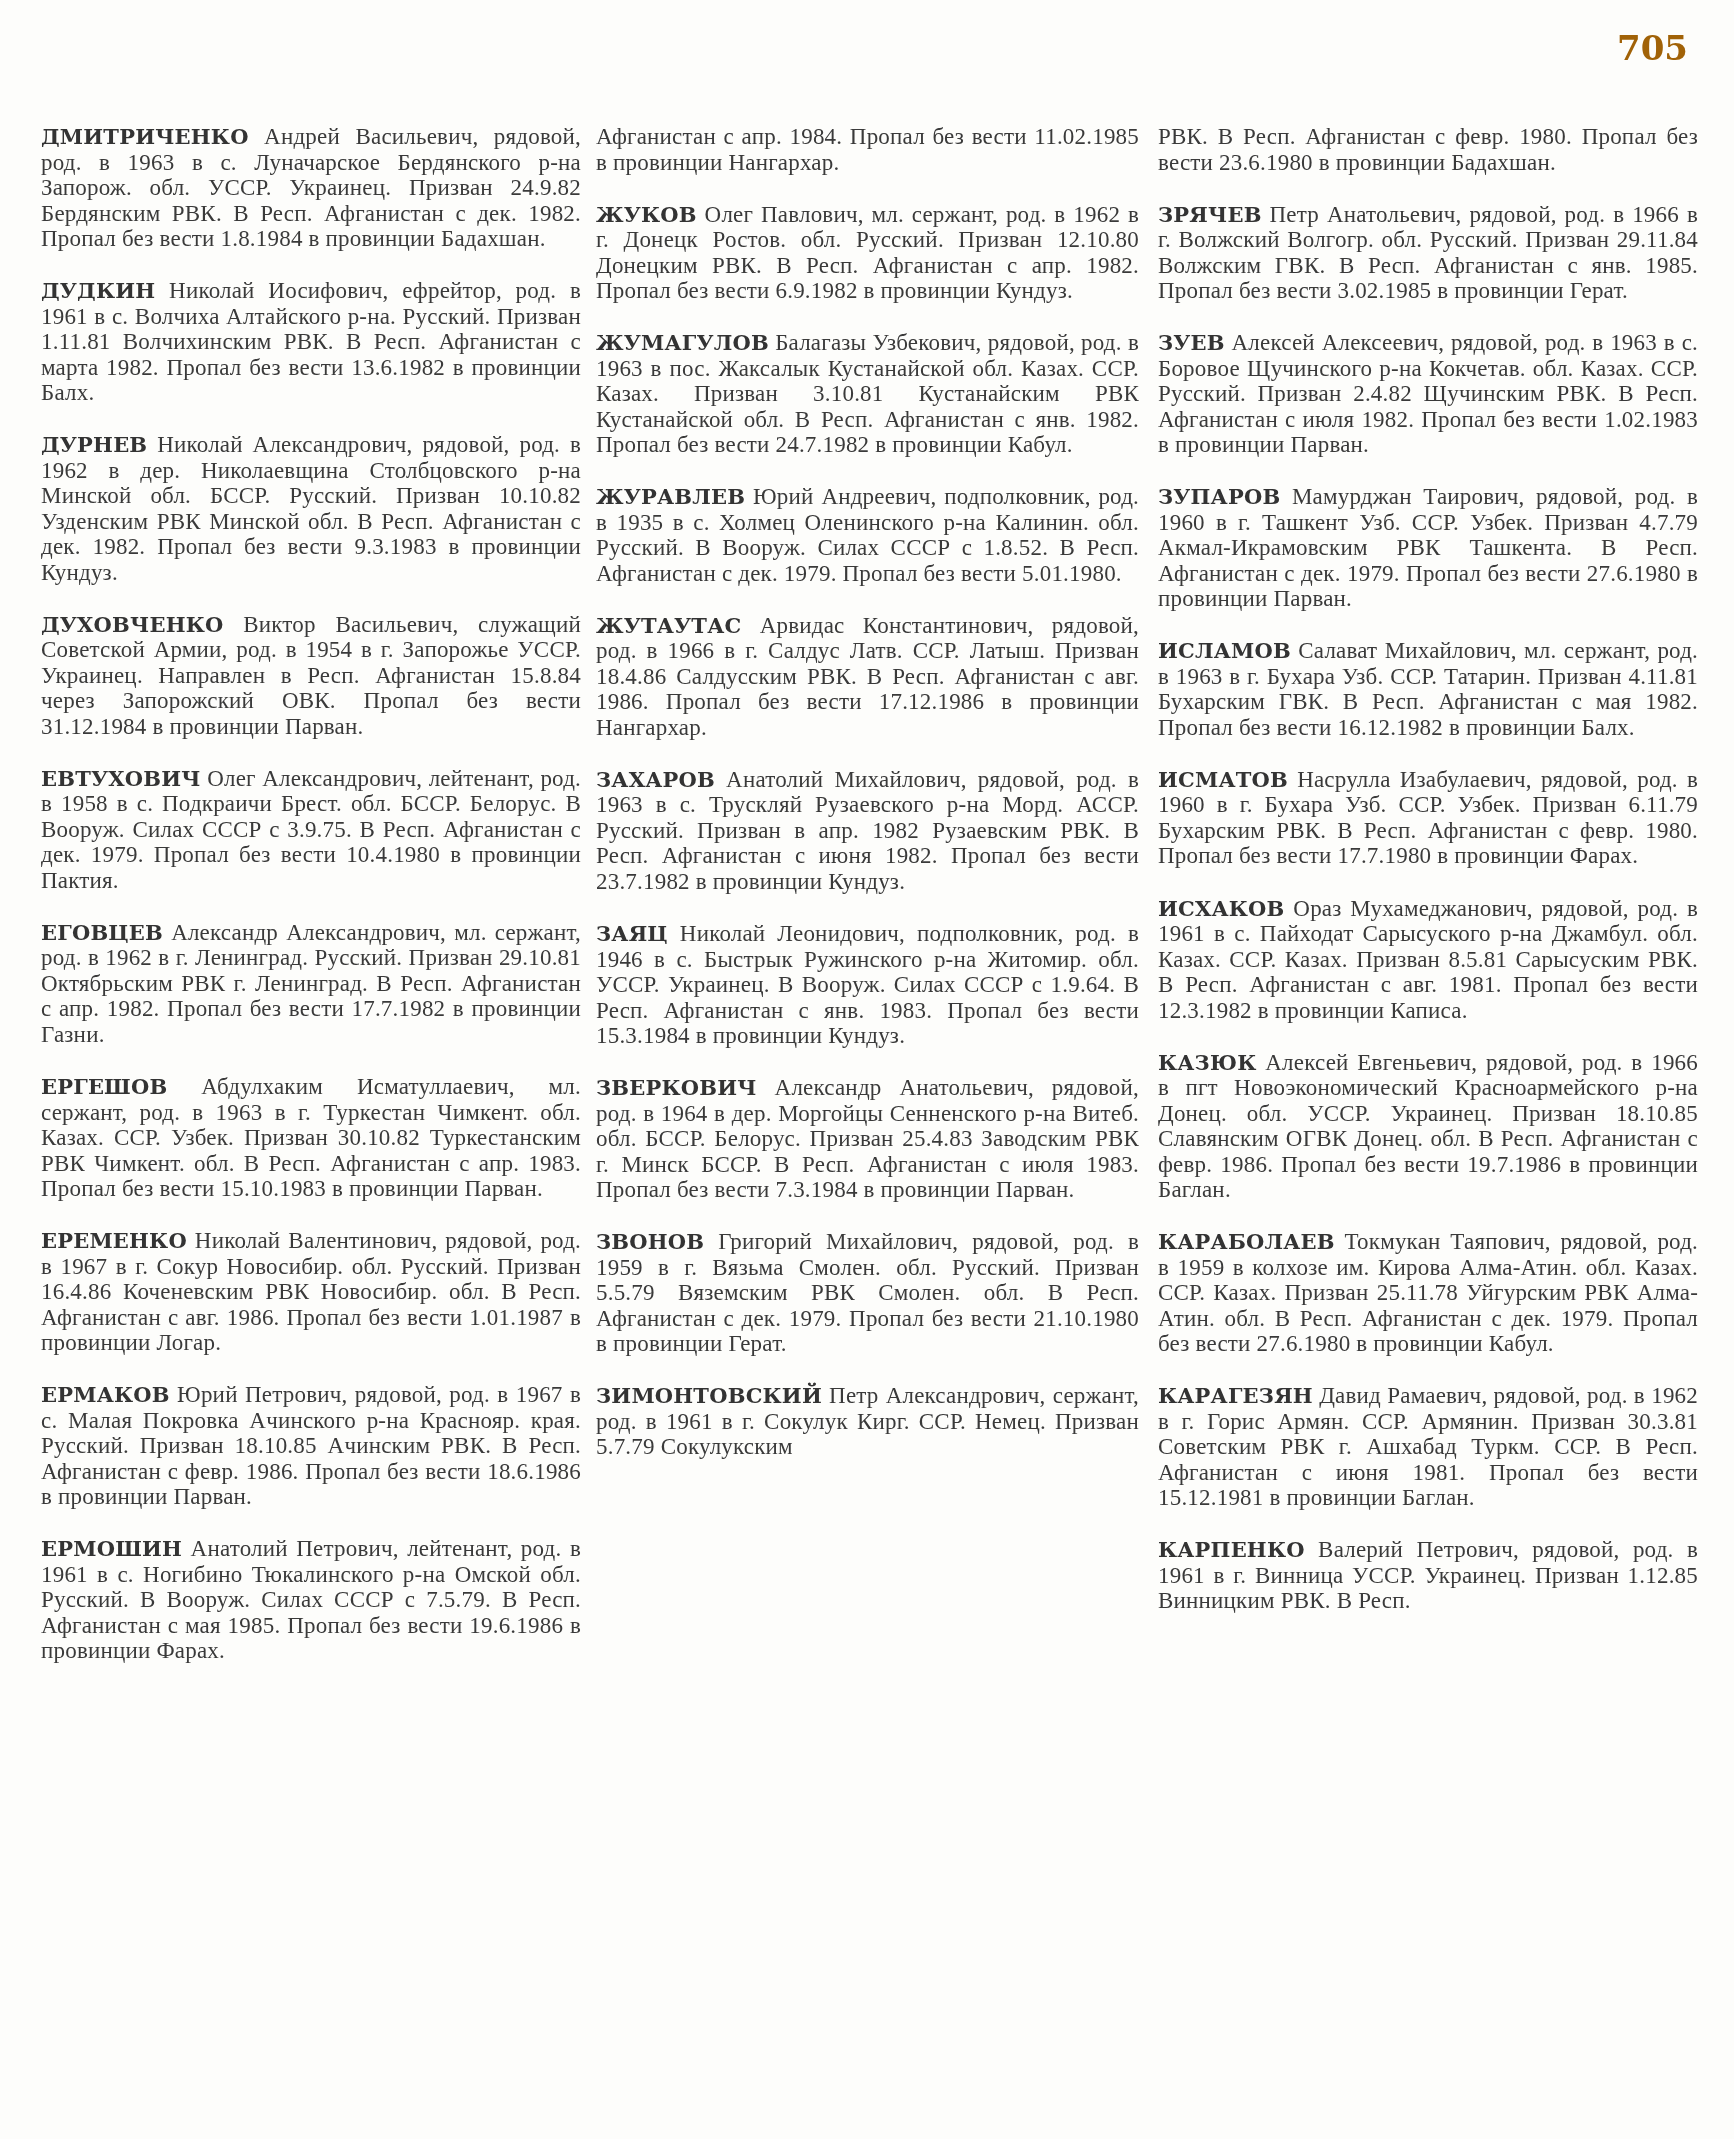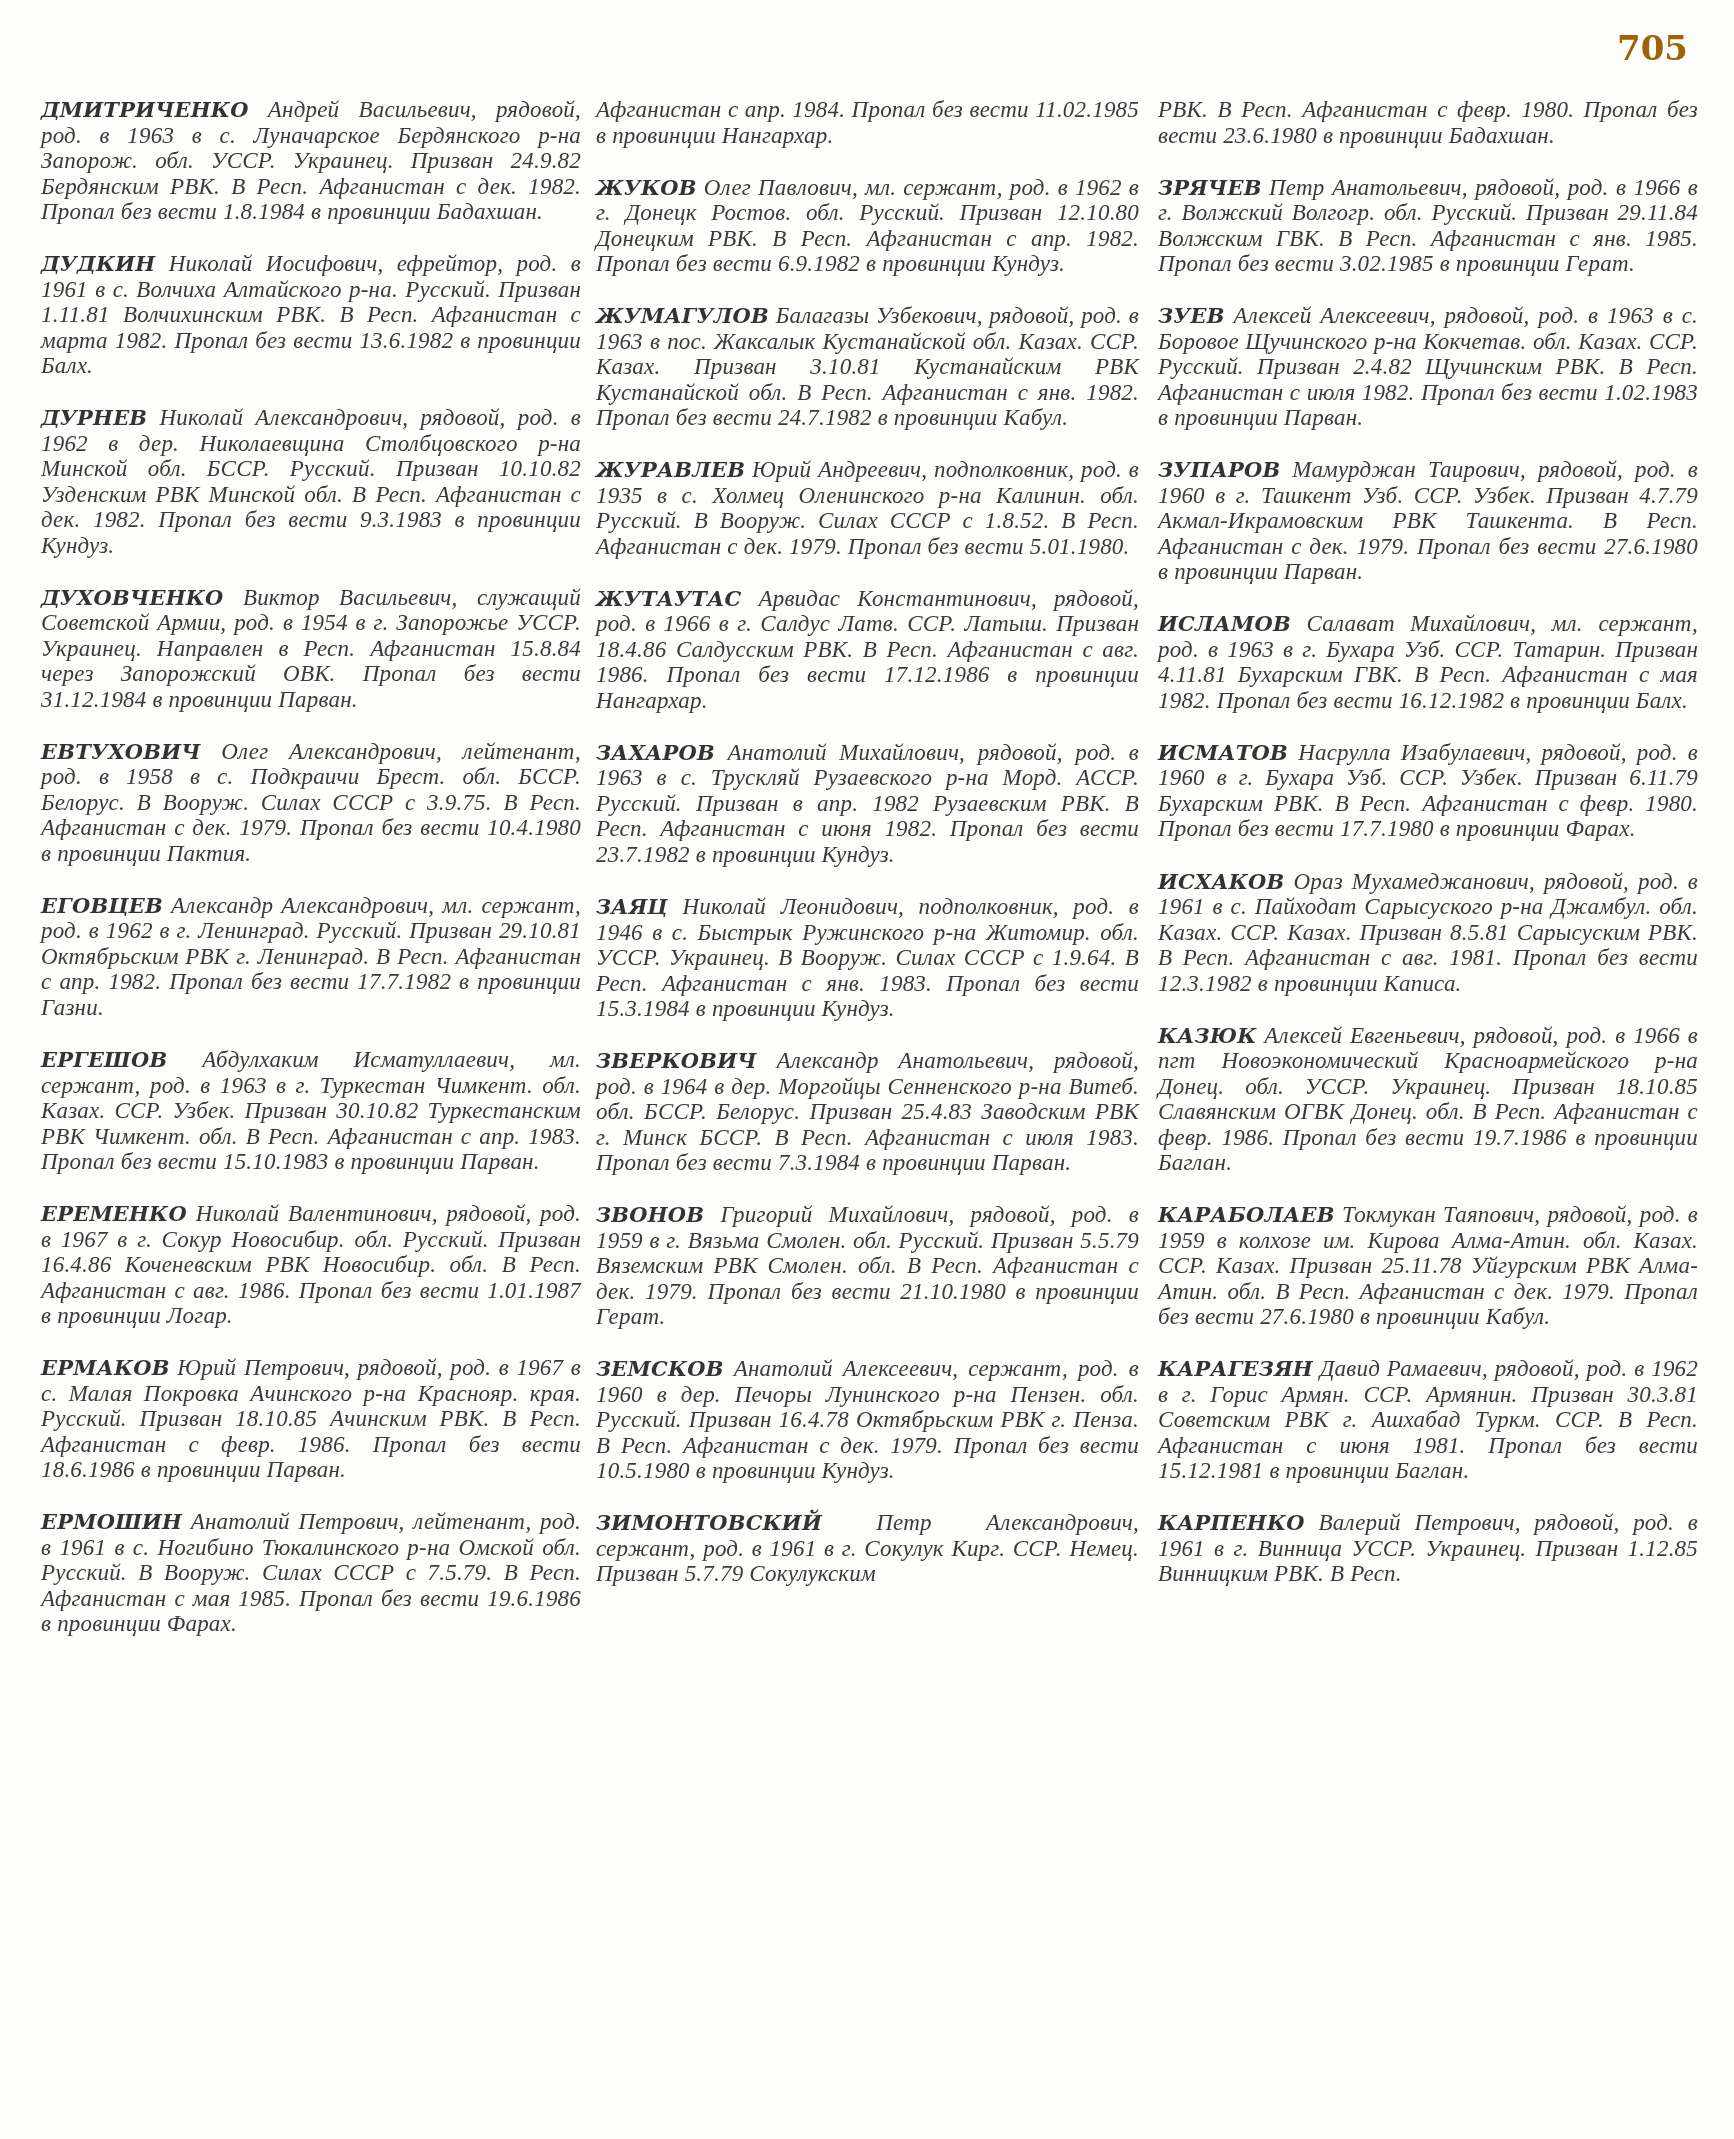--- a/index.html
+++ b/index.html
@@ -1,20 +1,20 @@
 <!DOCTYPE html>
 <html style="font-size:12.5px"><head>
 <meta charset="utf-8">
 <style>
   html, body { margin: 0; padding: 0; background: #fdfdfb; }
   body { width: 1735px; height: 2140px; position: relative; overflow: hidden;
          font-family: "Liberation Serif", "DejaVu Serif", serif; color: #3a3a3a; }
   .page-number { position: absolute; top: 28px; right: 47px; font-size: 34px; font-weight: bold;
                  color: #a16207; font-family: "DejaVu Serif", serif; }
-  .col { position: absolute; top: 97px; width: 540px; font-style: italic; }
+  .col { position: absolute; top: 124px; width: 540px; }
   .col-1 { left: 41px; }
   .col-2 { left: 596px; width: 543px; }
   .col-3 { left: 1158px; width: 540px; }
   .entry { font-size: 23px; line-height: 25.5px; text-align: justify; hyphens: manual;
            margin: 0 0 26.6px 0; letter-spacing: 0.2px; }
   .surname { font-weight: bold; color: #333; font-family: "DejaVu Serif", serif; font-size: 21px; }
 </style>
 </head>
 <body>
 
@@ -35,21 +35,20 @@
 <div class="col col-2">
     <p class="entry"><span>Афганистан с апр. 1984. Пропал без вести 11.02.1985 в провинции Нангархар.</span></p>
     <p class="entry"><span class="surname">ЖУКОВ</span><span> Олег Павлович, мл. сержант, род. в 1962 в г. Донецк Ростов. обл. Русский. Призван 12.10.80 Донецким РВК. В Респ. Афганистан с апр. 1982. Пропал без вести 6.9.1982 в провинции Кундуз.</span></p>
     <p class="entry"><span class="surname">ЖУМАГУЛОВ</span><span> Балагазы Узбекович, рядовой, род. в 1963 в пос. Жаксалык Кустанайской обл. Казах. ССР. Казах. Призван 3.10.81 Кустанайским РВК Кустанайской обл. В Респ. Афганистан с янв. 1982. Пропал без вести 24.7.1982 в провинции Кабул.</span></p>
     <p class="entry"><span class="surname">ЖУРАВЛЕВ</span><span> Юрий Андреевич, подполковник, род. в 1935 в с. Холмец Оленинского р-на Калинин. обл. Русский. В Вооруж. Силах СССР с 1.8.52. В Респ. Афганистан с дек. 1979. Пропал без вести 5.01.1980.</span></p>
     <p class="entry"><span class="surname">ЖУТАУТАС</span><span> Арвидас Константинович, рядовой, род. в 1966 в г. Салдус Латв. ССР. Латыш. Призван 18.4.86 Салдусским РВК. В Респ. Афганистан с авг. 1986. Пропал без вести 17.12.1986 в провинции Нангархар.</span></p>
     <p class="entry"><span class="surname">ЗАХАРОВ</span><span> Анатолий Михайлович, рядовой, род. в 1963 в с. Трускляй Рузаевского р-на Морд. АССР. Русский. Призван в апр. 1982 Рузаевским РВК. В Респ. Афганистан с июня 1982. Пропал без вести 23.7.1982 в провинции Кундуз.</span></p>
     <p class="entry"><span class="surname">ЗАЯЦ</span><span> Николай Леонидович, подполковник, род. в 1946 в с. Быстрык Ружинского р-на Житомир. обл. УССР. Украинец. В Вооруж. Силах СССР с 1.9.64. В Респ. Афганистан с янв. 1983. Пропал без вести 15.3.1984 в провинции Кундуз.</span></p>
     <p class="entry"><span class="surname">ЗВЕРКОВИЧ</span><span> Александр Анатольевич, рядовой, род. в 1964 в дер. Моргойцы Сенненского р-на Витеб. обл. БССР. Белорус. Призван 25.4.83 Заводским РВК г. Минск БССР. В Респ. Афганистан с июля 1983. Пропал без вести 7.3.1984 в провинции Парван.</span></p>
     <p class="entry"><span class="surname">ЗВОНОВ</span><span> Григорий Михайлович, рядовой, род. в 1959 в г. Вязьма Смолен. обл. Русский. Призван 5.5.79 Вяземским РВК Смолен. обл. В Респ. Афганистан с дек. 1979. Пропал без вести 21.10.1980 в провинции Герат.</span></p>
-    <p class="entry"><span class="surname">ЗЕМСКОВ</span><span> Анатолий Алексеевич, сержант, род. в 1960 в дер. Печоры Лунинского р-на Пензен. обл. Русский. Призван 16.4.78 Октябрьским РВК г. Пенза. В Респ. Афганистан с дек. 1979. Пропал без вести 10.5.1980 в провинции Кундуз.</span></p>
     <p class="entry"><span class="surname">ЗИМОНТОВСКИЙ</span><span> Петр Александрович, сержант, род. в 1961 в г. Сокулук Кирг. ССР. Немец. Призван 5.7.79 Сокулукским</span></p>
   </div>
 <div class="col col-3">
     <p class="entry"><span>РВК. В Респ. Афганистан с февр. 1980. Пропал без вести 23.6.1980 в провинции Бадахшан.</span></p>
     <p class="entry"><span class="surname">ЗРЯЧЕВ</span><span> Петр Анатольевич, рядовой, род. в 1966 в г. Волжский Волгогр. обл. Русский. Призван 29.11.84 Волжским ГВК. В Респ. Афганистан с янв. 1985. Пропал без вести 3.02.1985 в провинции Герат.</span></p>
     <p class="entry"><span class="surname">ЗУЕВ</span><span> Алексей Алексеевич, рядовой, род. в 1963 в с. Боровое Щучинского р-на Кокчетав. обл. Казах. ССР. Русский. Призван 2.4.82 Щучинским РВК. В Респ. Афганистан с июля 1982. Пропал без вести 1.02.1983 в провинции Парван.</span></p>
     <p class="entry"><span class="surname">ЗУПАРОВ</span><span> Мамурджан Таирович, рядовой, род. в 1960 в г. Ташкент Узб. ССР. Узбек. Призван 4.7.79 Акмал-Икрамовским РВК Ташкента. В Респ. Афганистан с дек. 1979. Пропал без вести 27.6.1980 в провинции Парван.</span></p>
     <p class="entry"><span class="surname">ИСЛАМОВ</span><span> Салават Михайлович, мл. сержант, род. в 1963 в г. Бухара Узб. ССР. Татарин. Призван 4.11.81 Бухарским ГВК. В Респ. Афганистан с мая 1982. Пропал без вести 16.12.1982 в провинции Балх.</span></p>
     <p class="entry"><span class="surname">ИСМАТОВ</span><span> Насрулла Изабулаевич, рядовой, род. в 1960 в г. Бухара Узб. ССР. Узбек. Призван 6.11.79 Бухарским РВК. В Респ. Афганистан с февр. 1980. Пропал без вести 17.7.1980 в провинции Фарах.</span></p>
     <p class="entry"><span class="surname">ИСХАКОВ</span><span> Ораз Мухамеджанович, рядовой, род. в 1961 в с. Пайходат Сарысуского р-на Джамбул. обл. Казах. ССР. Казах. Призван 8.5.81 Сарысуским РВК. В Респ. Афганистан с авг. 1981. Пропал без вести 12.3.1982 в провинции Каписа.</span></p>

